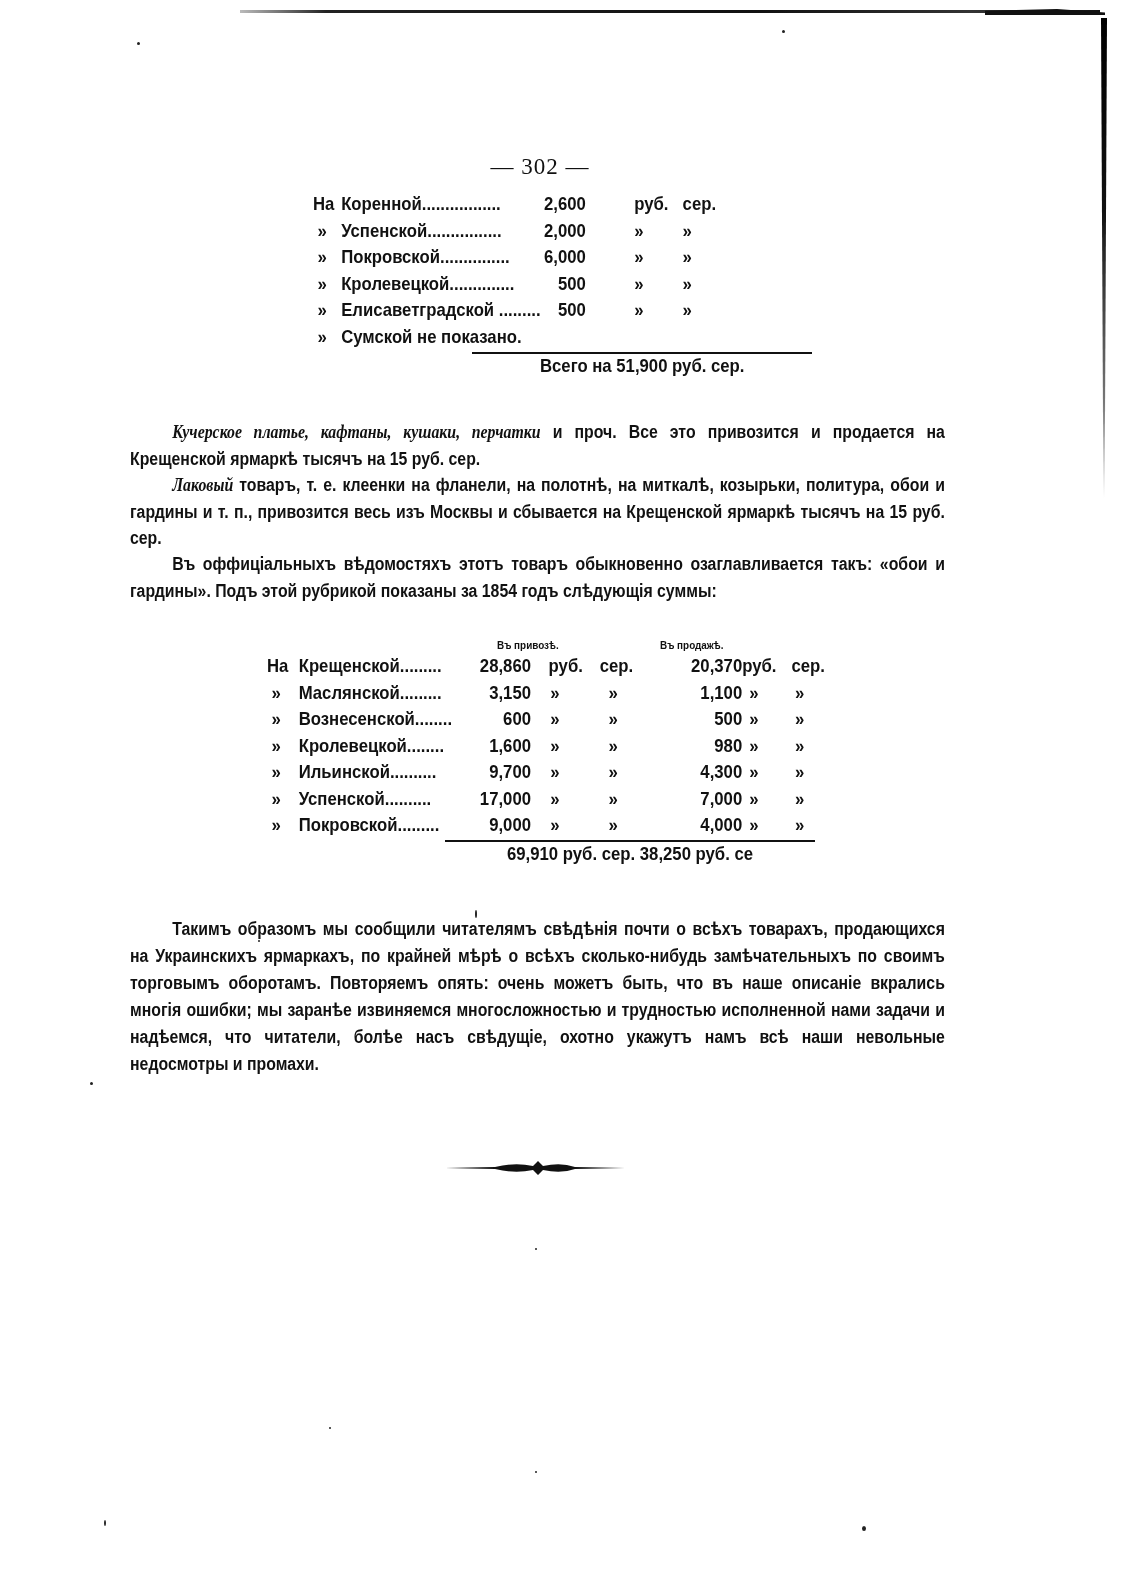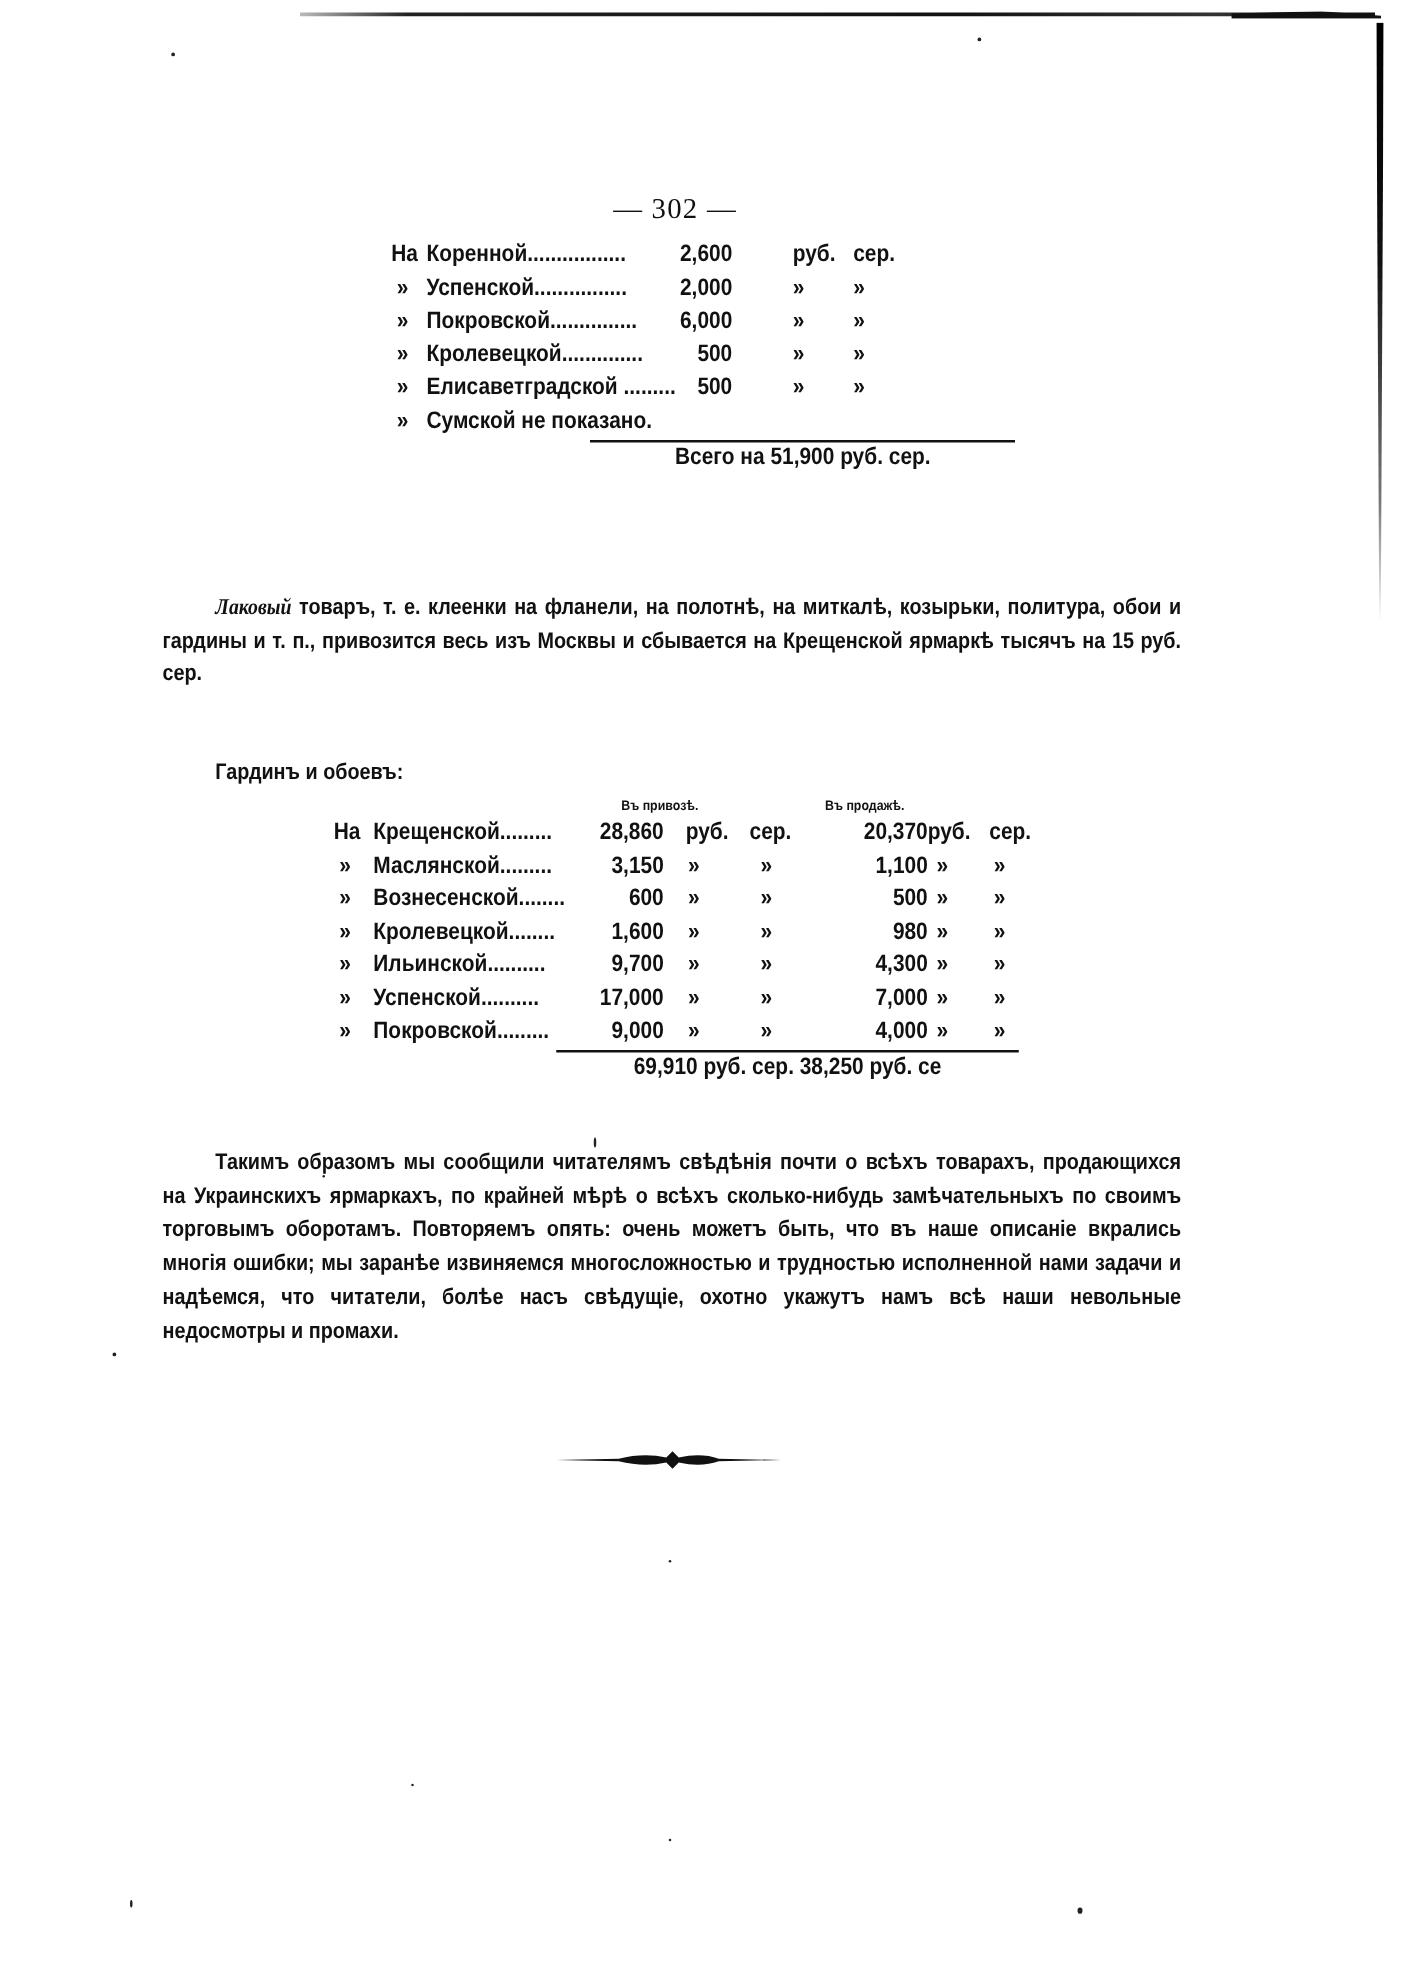--- a/index.html
+++ b/index.html
@@ -130,25 +130,28 @@
       <span class="unit2">»</span>
     </div>
     <div class="row">
       <span class="mark">»</span>
       <span class="name">Сумской не показано.</span>
     </div>
   </div>
   <div class="rule1"></div>
   <div class="total1">Всего на 51,900 руб. сер.</div>
 
+  <div class="para" style="top:419px">
+    <div class="inner"><span class="indent"></span><span class="it">Кучерское платье, кафтаны, кушаки, перчатки</span><span> и проч. Все это привозится и продается на Крещенской ярмаркѣ тысячъ на 15 руб. сер.</span></div>
+  </div>
   <div class="para" style="top:472px">
     <div class="inner"><span class="indent"></span><span class="it">Лаковый</span><span> товаръ, т. е. клеенки на фланели, на полотнѣ, на миткалѣ, козырьки, политура, обои и гардины и т. п., привозится весь изъ Москвы и сбывается на Крещенской ярмаркѣ тысячъ на 15 руб. сер.</span></div>
   </div>
-  <div class="para" style="top:604px">
-    <div class="inner"><span class="indent"></span><span>Гардинъ и обоевъ:</span></div>
+  <div class="para" style="top:551px">
+    <div class="inner"><span class="indent"></span><span>Въ оффиціальныхъ вѣдомостяхъ этотъ товаръ обыкновенно озаглавливается такъ: «обои и гардины». Подъ этой рубрикой показаны за 1854 годъ слѣдующія суммы:</span></div>
   </div>
 
   <div class="t2-head" style="left:497px">Въ привозѣ.</div>
   <div class="t2-head" style="left:660px">Въ продажѣ.</div>
 
   <div class="t2">
     <div class="row">
       <span class="mark first">На</span>
       <span class="name">Крещенской.........</span>
       <span class="in-amt">28,860</span>

